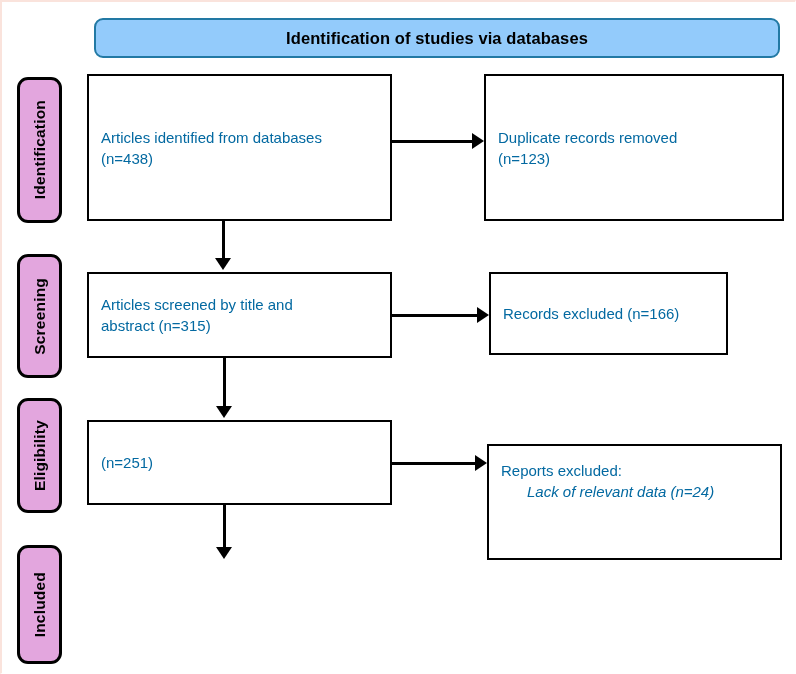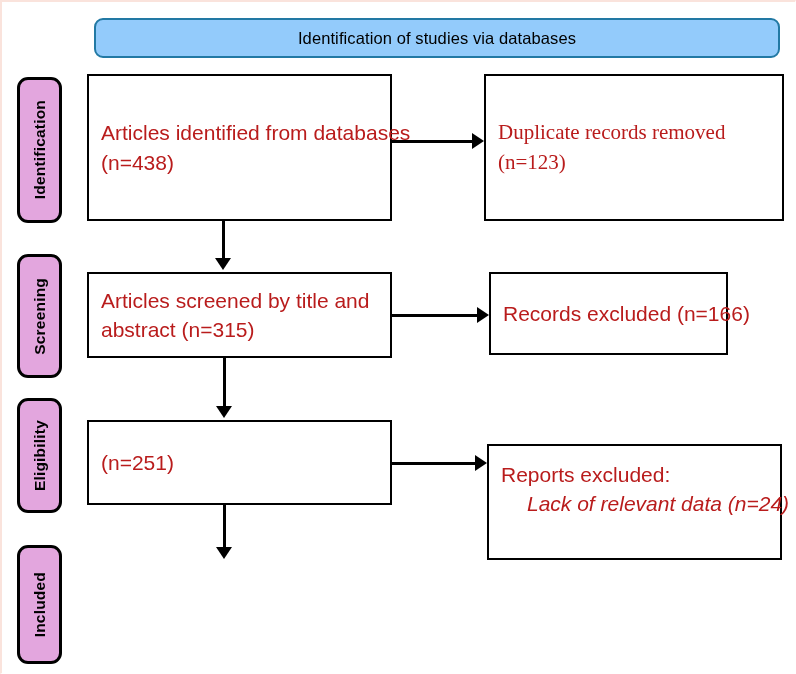--- a/index.html
+++ b/index.html
@@ -32,21 +32,21 @@
     width: 686px;
     height: 40px;
     background: #93cbfb;
     border: 2.5px solid #2279a4;
     border-radius: 9px;
     box-sizing: border-box;
     display: flex;
     align-items: center;
     justify-content: center;
     color: #000000;
-    font-weight: normal;
+    font-weight: bold;
     font-size: 16.5px;
     letter-spacing: 0.1px;
   }
 
   
   .phase {
     position: absolute;
     left: 15px;
     width: 45px;
     background: #e3a6de;
@@ -73,22 +73,22 @@
     position: absolute;
     background: #ffffff;
     border: 2.5px solid #000000;
     box-sizing: border-box;
     padding: 0 12px;
     display: flex;
     flex-direction: column;
     justify-content: center;
   }
   .fbox .line {
-    font-size: 21px;
-    color: #b91c1c;
+    font-size: 15px;
+    color: #0369a1;
     line-height: 1.40;
     white-space: pre;
   }
   .fbox.topalign {
     justify-content: flex-start;
     margin-top: 37px;
   }
   .fbox.topalign .inner {
     margin-top: 14px;
   }
@@ -147,21 +147,21 @@
     <span>Included</span>
   </div>
 
   <div class="fbox" style="left:85px; top:72px; width:305px; height:147px;">
     <div class="inner">
       <div class="line">Articles identified from databases</div>
       <div class="line">(n=438)</div>
     </div>
   </div>
 
-  <div class="fbox" style="left:482px; top:72px; width:300px; height:147px;font-family:Liberation Serif, serif;">
+  <div class="fbox" style="left:482px; top:72px; width:300px; height:147px;">
     <div class="inner">
       <div class="line">Duplicate records removed</div>
       <div class="line">(n=123)</div>
     </div>
   </div>
 
   <div class="hline" style="left:390px; top:138px; width:82px;"></div>
   <div class="arrow-right" style="left:470px; top:131px;"></div>
 
   <div class="vline" style="left:220px; top:219px; height:42px;"></div>

